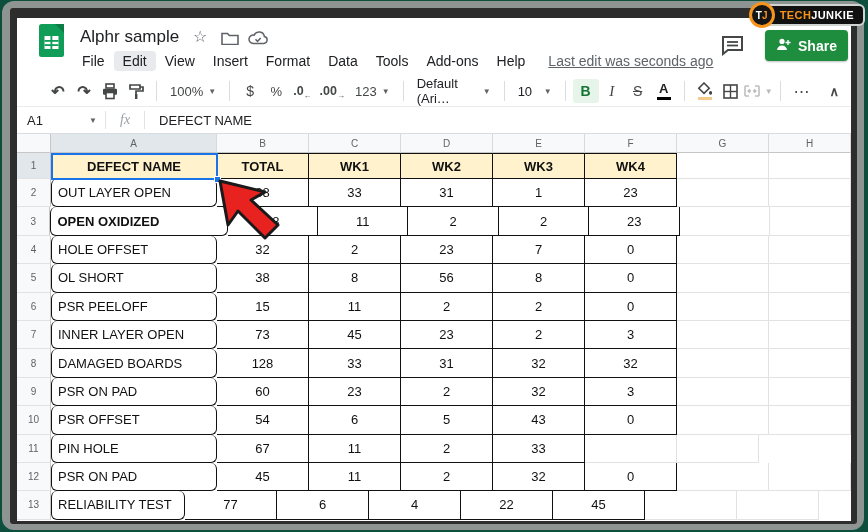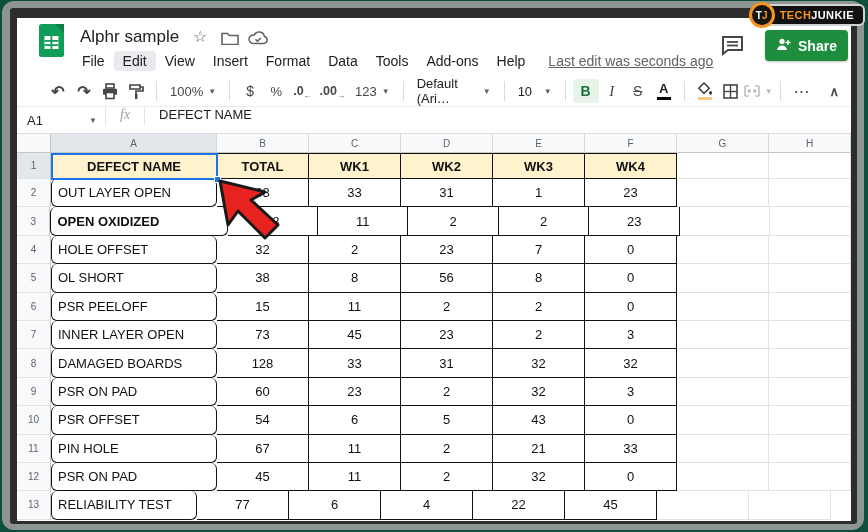--- a/index.html
+++ b/index.html
@@ -48,21 +48,21 @@
   .stack { display:flex; flex-direction:column; align-items:center; line-height:12px; cursor:pointer; width:26px; }
   .stack .bar { width:14px; height:3px; margin-top:2px; }
   .acolor .l { font-size:13px; font-weight:bold; color:#202124; }
   .acolor .bar { background:#000; }
   .fill .bar { background:#f6c98a; }
   .more-dots { font-size:16px; letter-spacing:1px; padding:0 6px; cursor:pointer; }
   .collapse { margin-left:auto; margin-right:12px; font-size:13px; font-weight:bold; color:#444746; cursor:pointer; }
   .gray-ic { opacity:.45; }
 
   
-  .fbar { position:absolute; left:0; top:89px; width:834px; height:27px; display:flex; 
+  .fbar { position:absolute; left:0; top:89px; width:834px; height:27px; display:flex; align-items:center;
           border-bottom:1px solid #d9dce0; font-size:13px; color:#202124; }
   .namebox { width:88px; display:flex; align-items:center; justify-content:space-between; padding:0 8px 0 10px; cursor:pointer; }
   .fx { font-family:"Liberation Serif", serif; font-style:italic; color:#9aa0a6; font-size:14px; padding:0 14px; }
   .fdiv { width:1px; height:18px; background:#e0e3e7; }
   .fvalue { padding-left:14px; }
 
   
   .grid { position:absolute; left:0; top:116px; width:834px; height:387px; overflow:hidden; background:#fff; }
   .grow { display:flex; }
   .hrow { height:19px; }
@@ -370,39 +370,38 @@
           <div class="c dark" style="width: 92px;">0</div>
           <div class="c " style="width: 92px;"></div>
           <div class="c " style="width: 82px;"></div>
         </div>
         <div class="grow drow">
           <div class="rn">11</div>
           <div class="c dark name leftb" style="width: 166px;">PIN HOLE</div>
           <div class="c dark" style="width: 92px;">67</div>
           <div class="c dark" style="width: 92px;">11</div>
           <div class="c dark" style="width: 92px;">2</div>
-          <div class="c dark" style="width: 92px;">21</div>
           <div class="c dark" style="width: 92px;">33</div>
           <div class="c " style="width: 92px;"></div>
           <div class="c " style="width: 82px;"></div>
         </div>
         <div class="grow drow">
           <div class="rn">12</div>
           <div class="c dark name leftb" style="width: 166px;">PSR ON PAD</div>
           <div class="c dark" style="width: 92px;">45</div>
           <div class="c dark" style="width: 92px;">11</div>
           <div class="c dark" style="width: 92px;">2</div>
           <div class="c dark" style="width: 92px;">32</div>
           <div class="c dark" style="width: 92px;">0</div>
           <div class="c " style="width: 92px;"></div>
           <div class="c " style="width: 82px;"></div>
         </div>
         <div class="grow drow">
           <div class="rn">13</div>
-          <div class="c dark name leftb" style="width: 146px;">RELIABILITY TEST</div>
+          <div class="c dark name leftb" style="width: 134px;">RELIABILITY TEST</div>
           <div class="c dark" style="width: 92px;">77</div>
           <div class="c dark" style="width: 92px;">6</div>
           <div class="c dark" style="width: 92px;">4</div>
           <div class="c dark" style="width: 92px;">22</div>
           <div class="c dark" style="width: 92px;">45</div>
           <div class="c " style="width: 92px;"></div>
           <div class="c " style="width: 82px;"></div>
         </div>
       </div>
     <div class="sel">

